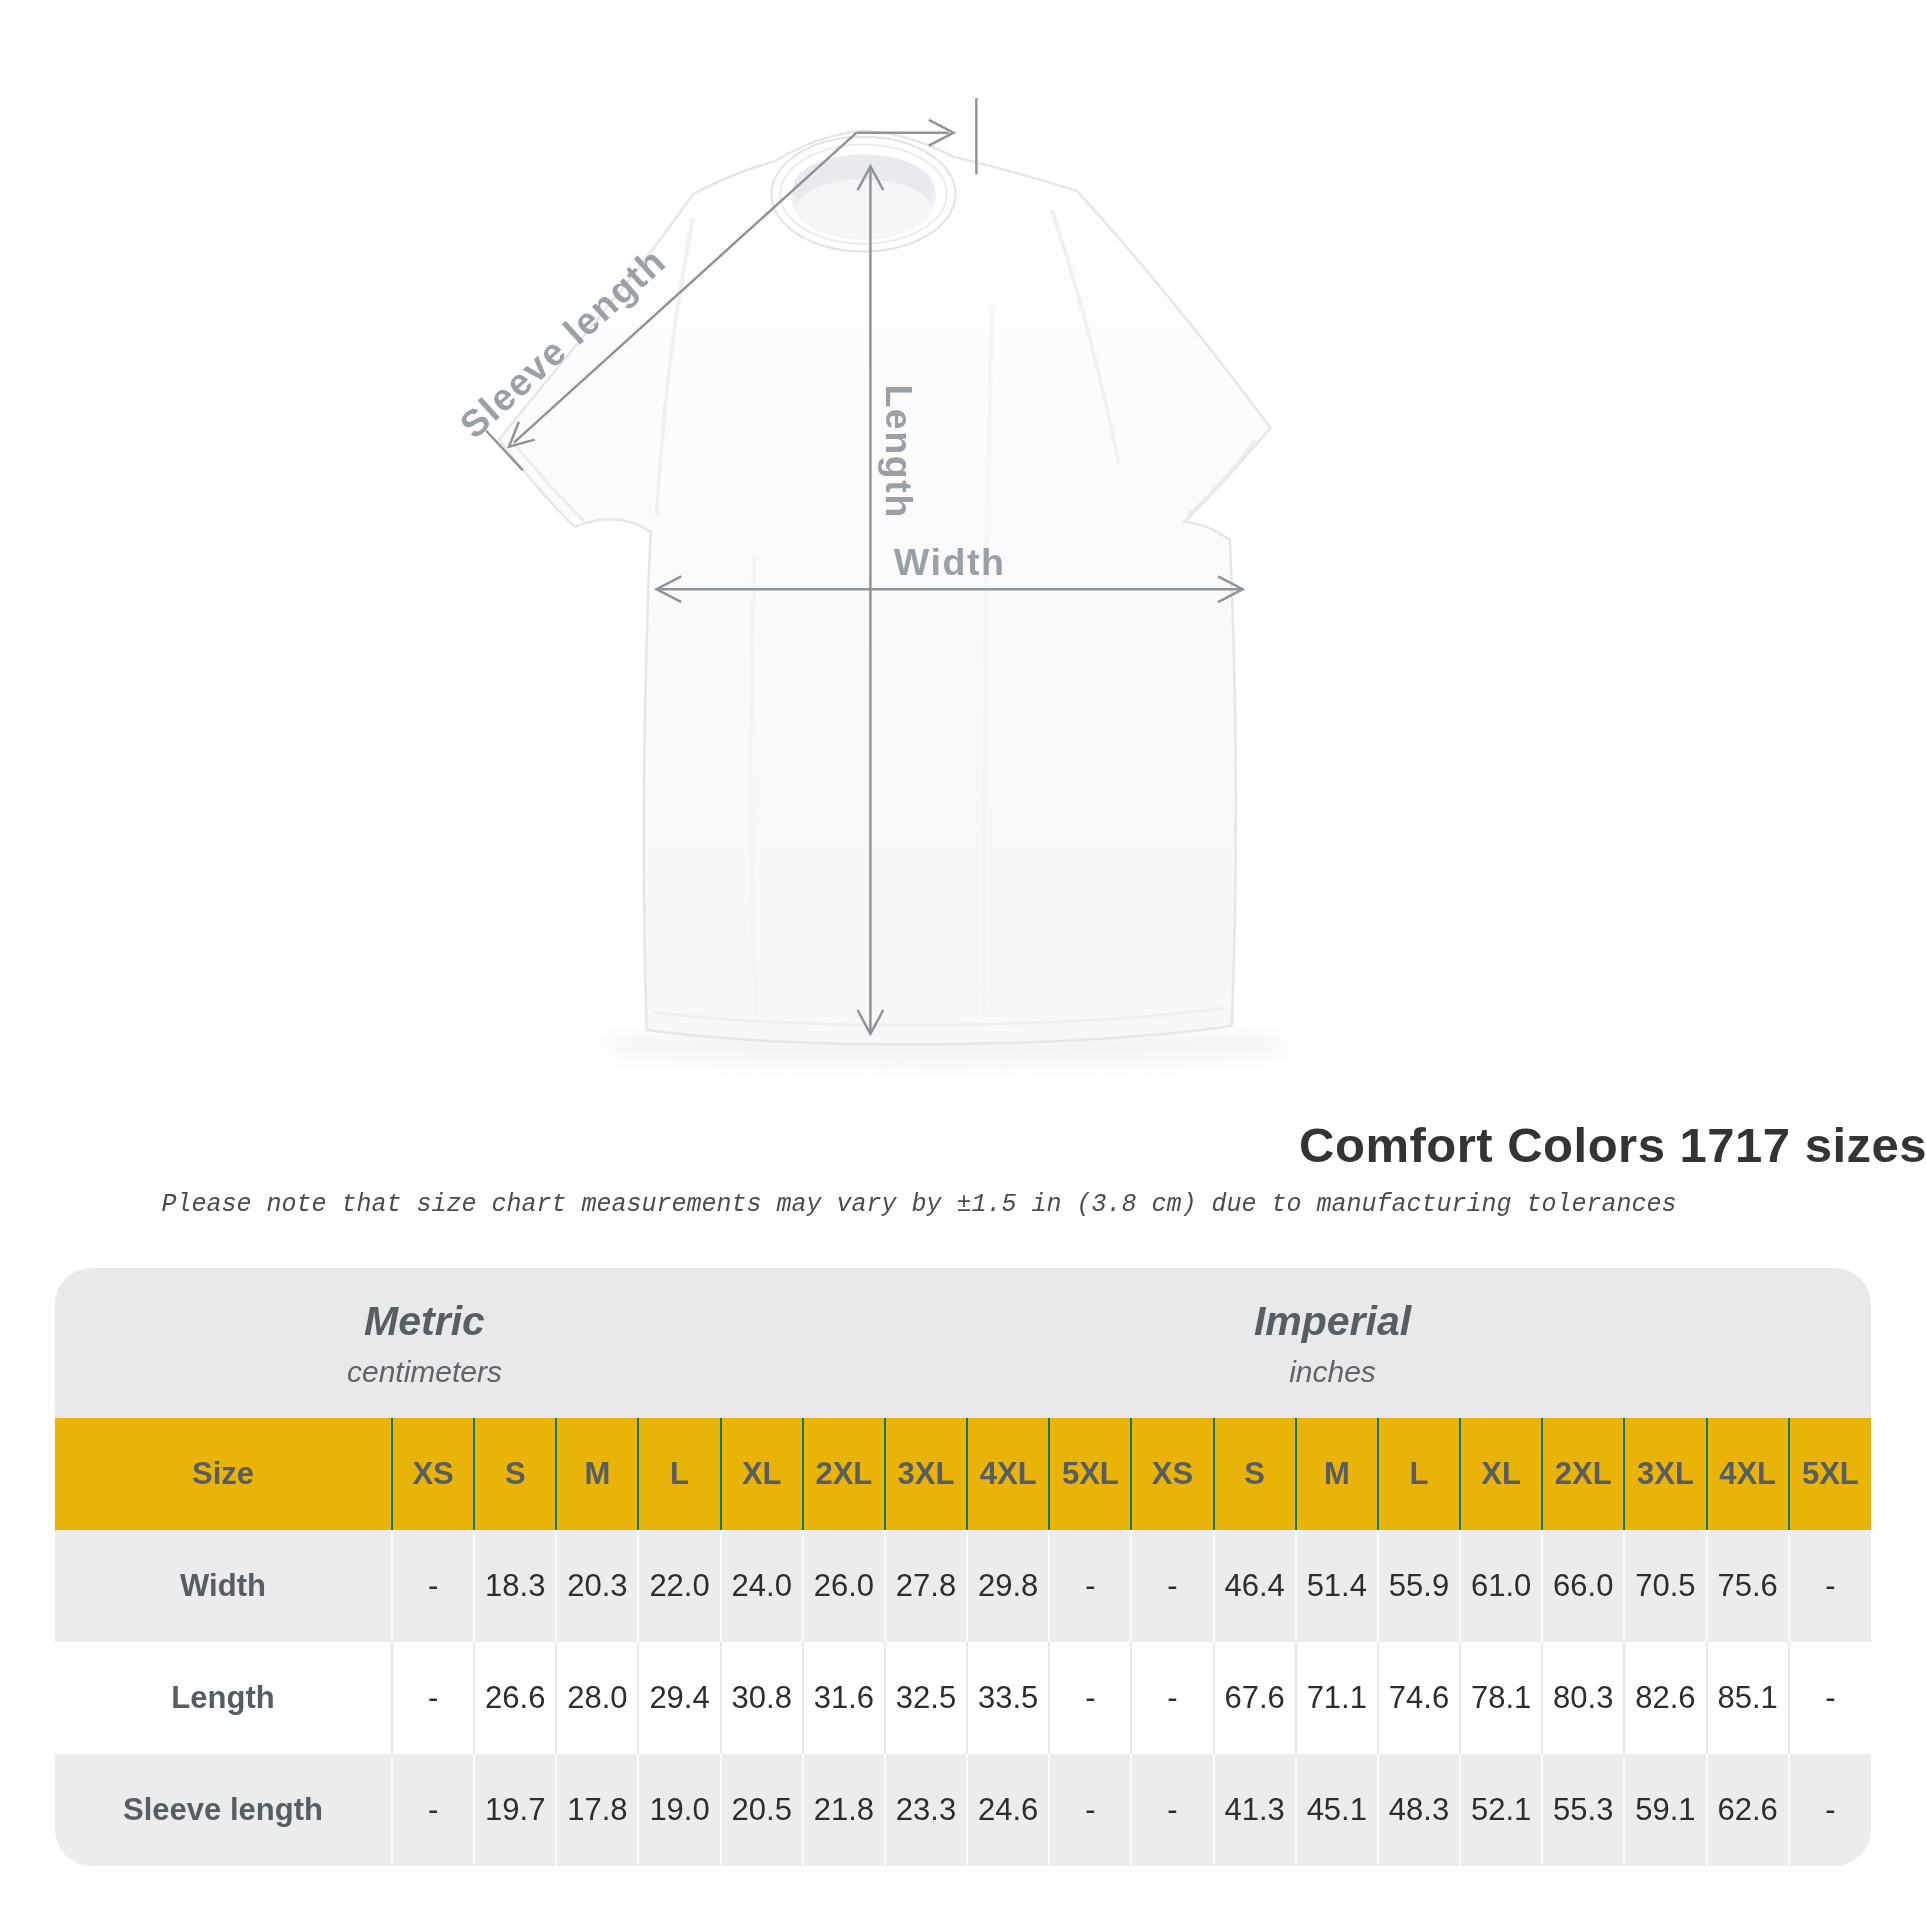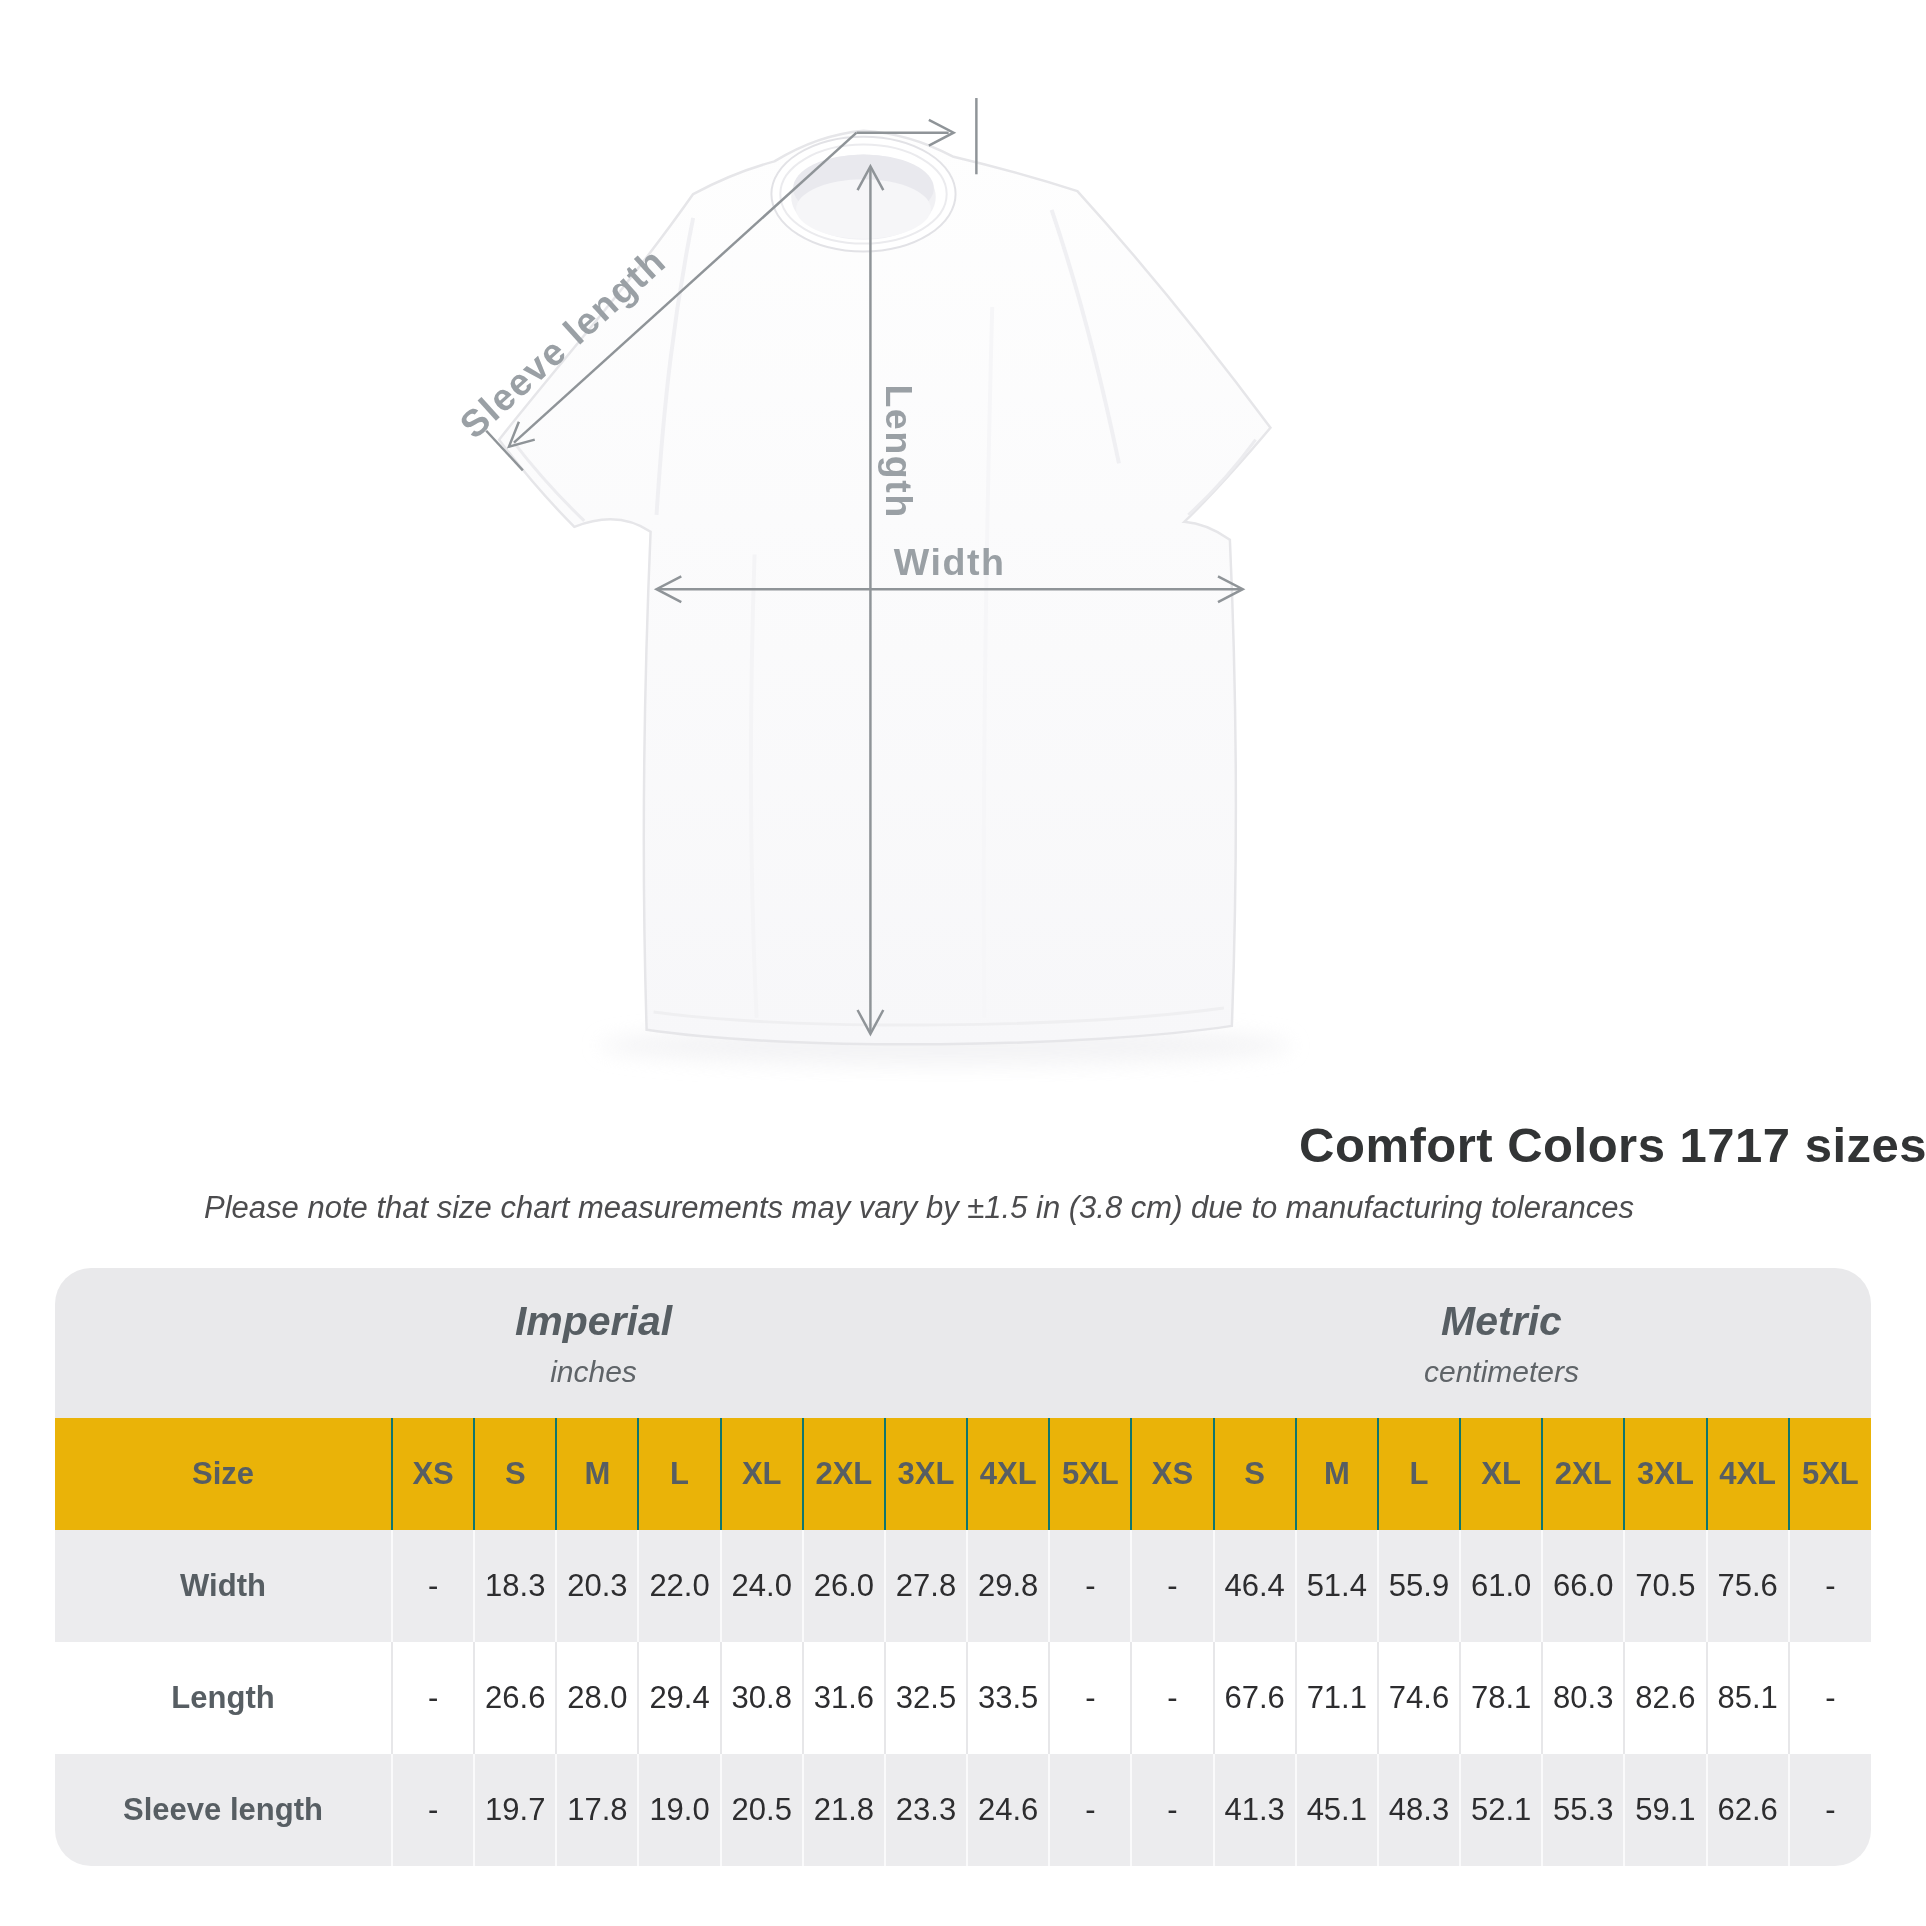--- a/index.html
+++ b/index.html
@@ -8,21 +8,21 @@
 
   
   .diagram{position:absolute;left:0;top:0;width:1927px;height:1114px;}
   .diag-label{fill:#9aa0a5;font-family:"Liberation Sans",sans-serif;font-size:38px;font-weight:bold;letter-spacing:1.5px;}
   .ann{stroke:#8f9498;stroke-width:2.5;fill:none;}
 
   
   .title{position:absolute;left:0;top:1117px;width:1927px;text-align:right;
          font-size:49px;font-weight:bold;color:#323435;letter-spacing:0.5px;}
   .subtitle{position:absolute;left:0;top:1190px;width:1838px;text-align:center;
-         font-size:31px;font-style:italic;color:#4c4c4e;}
+         font-size:25px;font-style:italic;color:#4c4c4e;font-family:Liberation Mono, monospace;}
 
   
   .card{position:absolute;left:55px;top:1268px;width:1816px;height:598px;
         border-radius:36px;overflow:hidden;background:#fff;}
   .unit-header{display:flex;height:150px;background:#e9e9eb;}
   .ug{display:flex;flex-direction:column;align-items:center;justify-content:center;gap:10px;}
   .ug-left{width:1077px;}
   .ug-right{flex:1;}
   .ug-name{font-size:41px;font-weight:bold;font-style:italic;color:#575e63;}
   .ug-unit{font-size:30px;font-style:italic;color:#5f6468;}
@@ -123,27 +123,27 @@
         <text class="diag-label" x="959" y="581" text-anchor="middle">Width</text>
       </g>
     </svg>
   </div>
 
   <div class="title">Comfort Colors 1717 sizes</div>
   <div class="subtitle">Please note that size chart measurements may vary by ±1.5 in (3.8 cm) due to manufacturing tolerances</div>
 
   <div class="card">
     <div class="unit-header">
+      <div class="ug ug-right">
+        <div class="ug-name">Metric</div>
+        <div class="ug-unit">centimeters</div>
+      </div>
       <div class="ug ug-left">
         <div class="ug-name">Imperial</div>
         <div class="ug-unit">inches</div>
-      </div>
-      <div class="ug ug-right">
-        <div class="ug-name">Metric</div>
-        <div class="ug-unit">centimeters</div>
       </div>
     </div>
 
     <table>
       <colgroup>
           <col style="width: 337px;">
           <col>
           <col>
           <col>
           <col>

